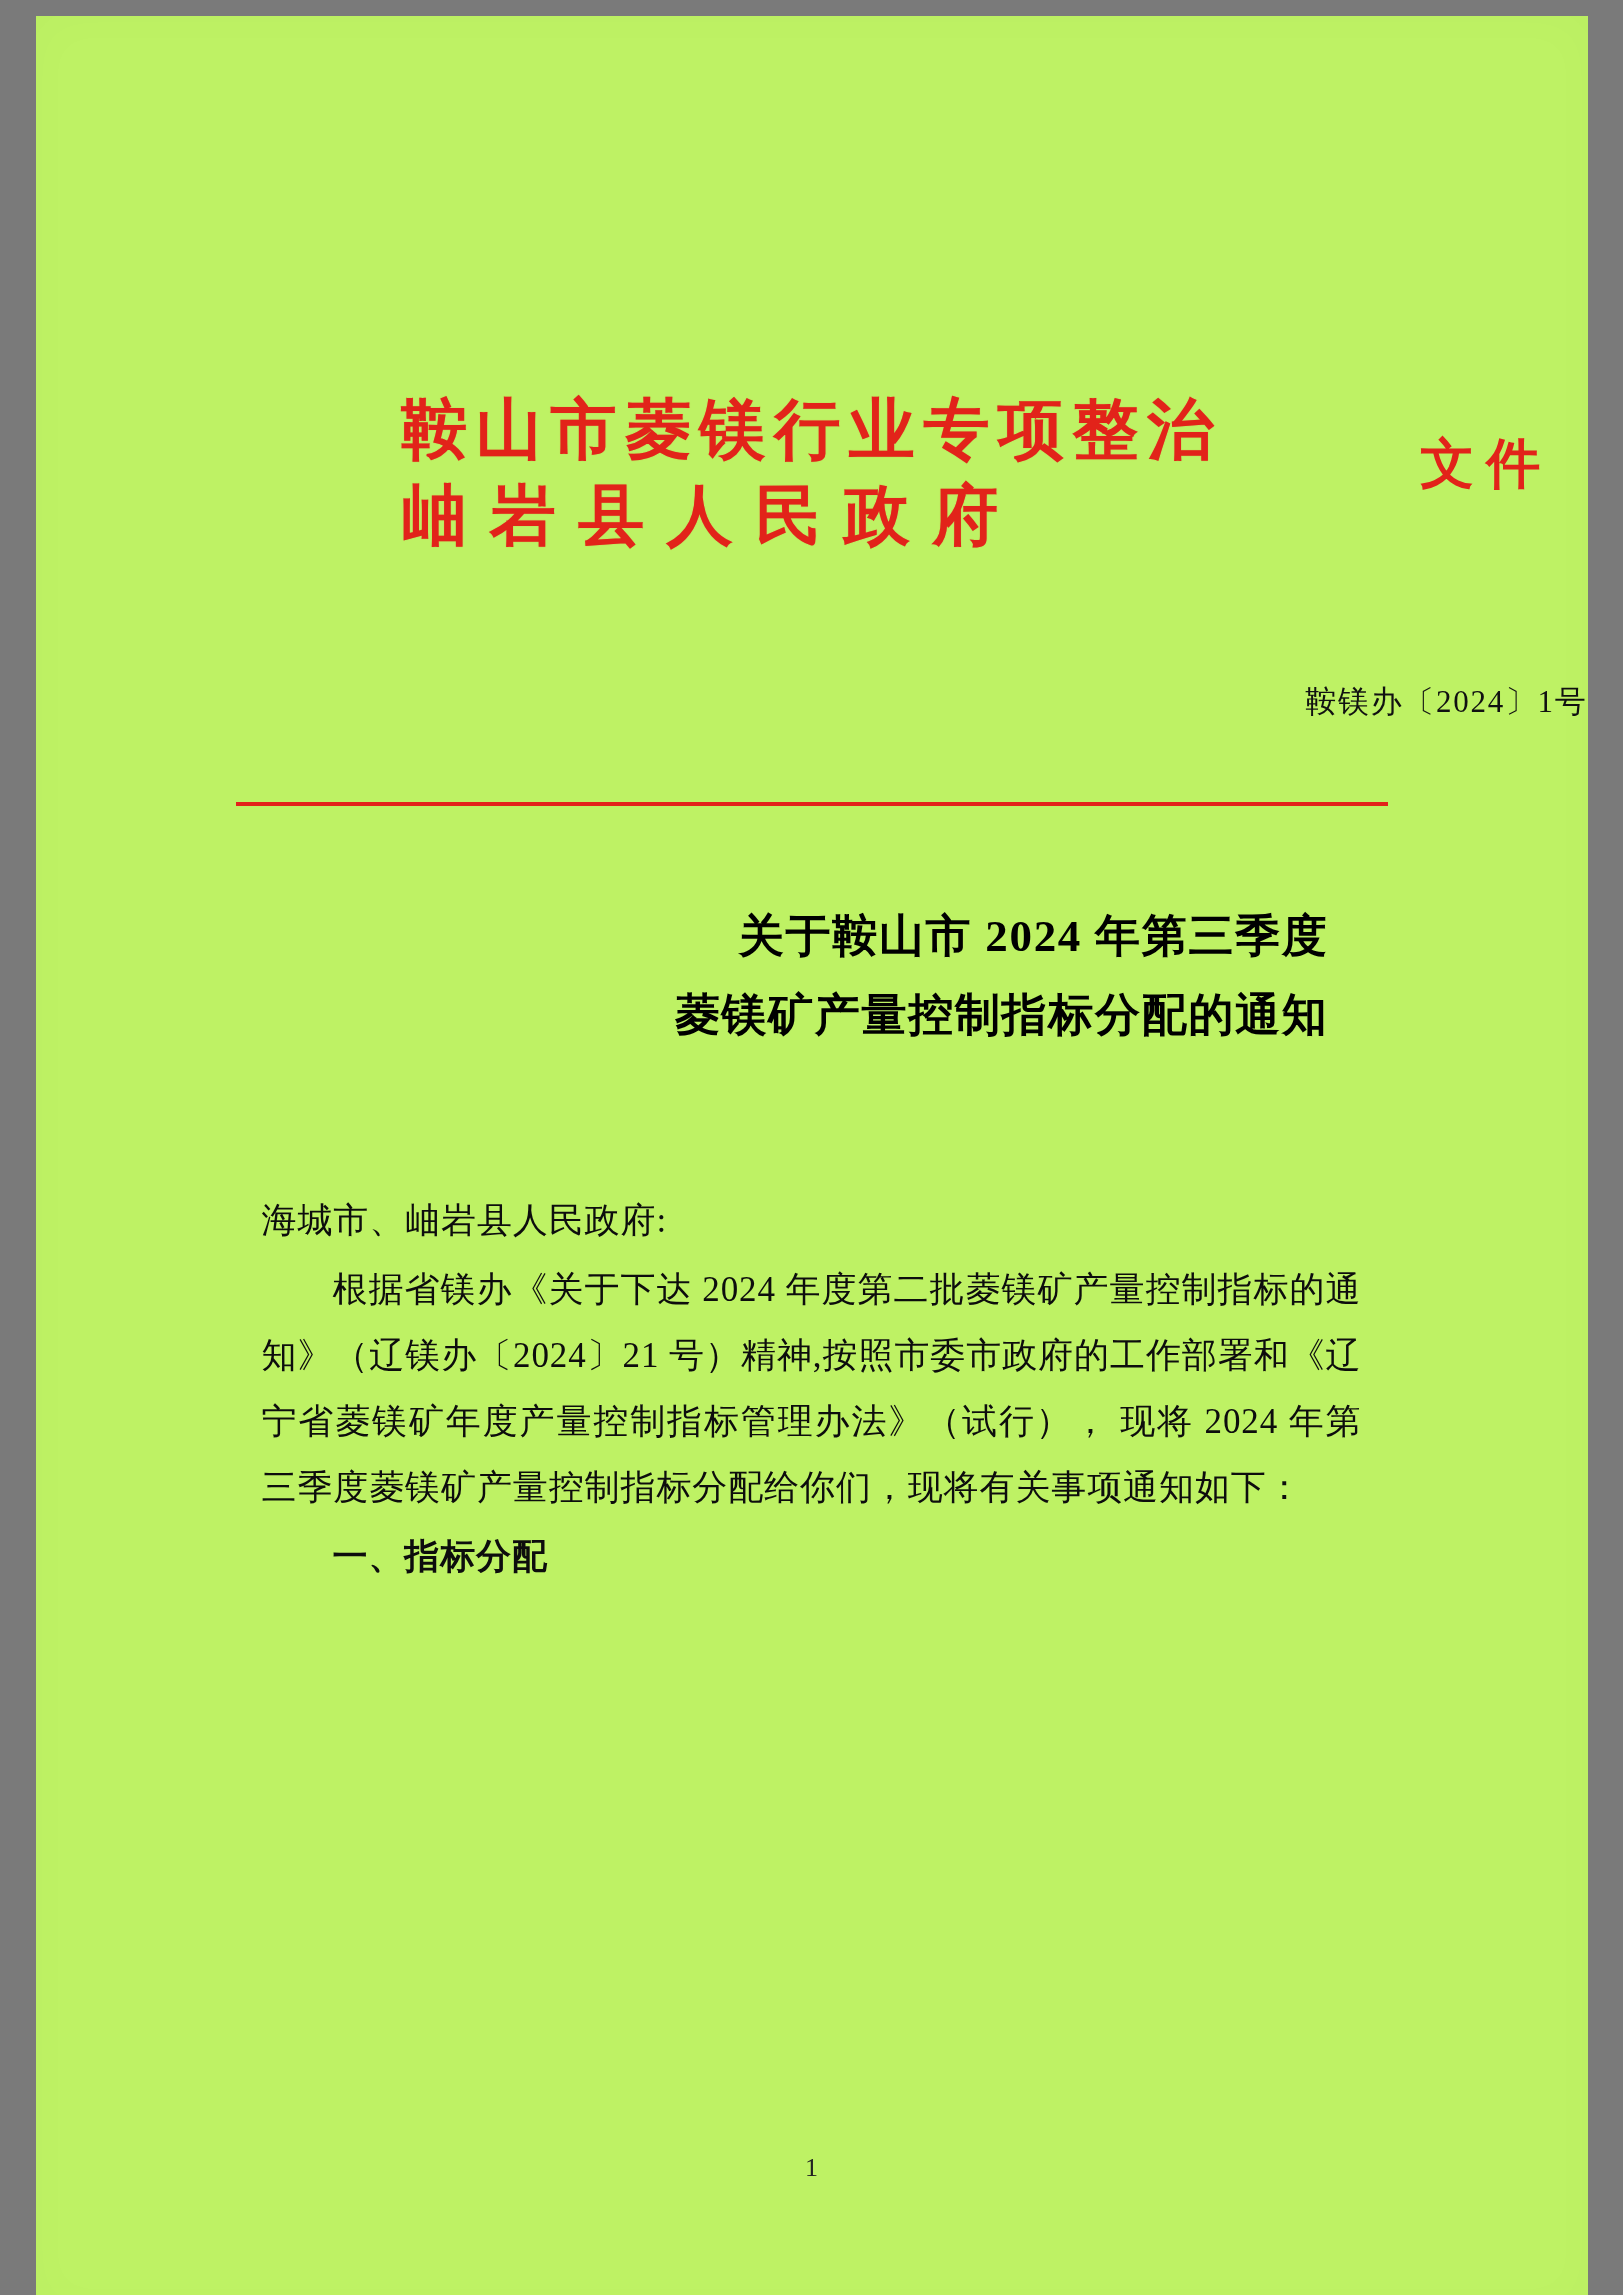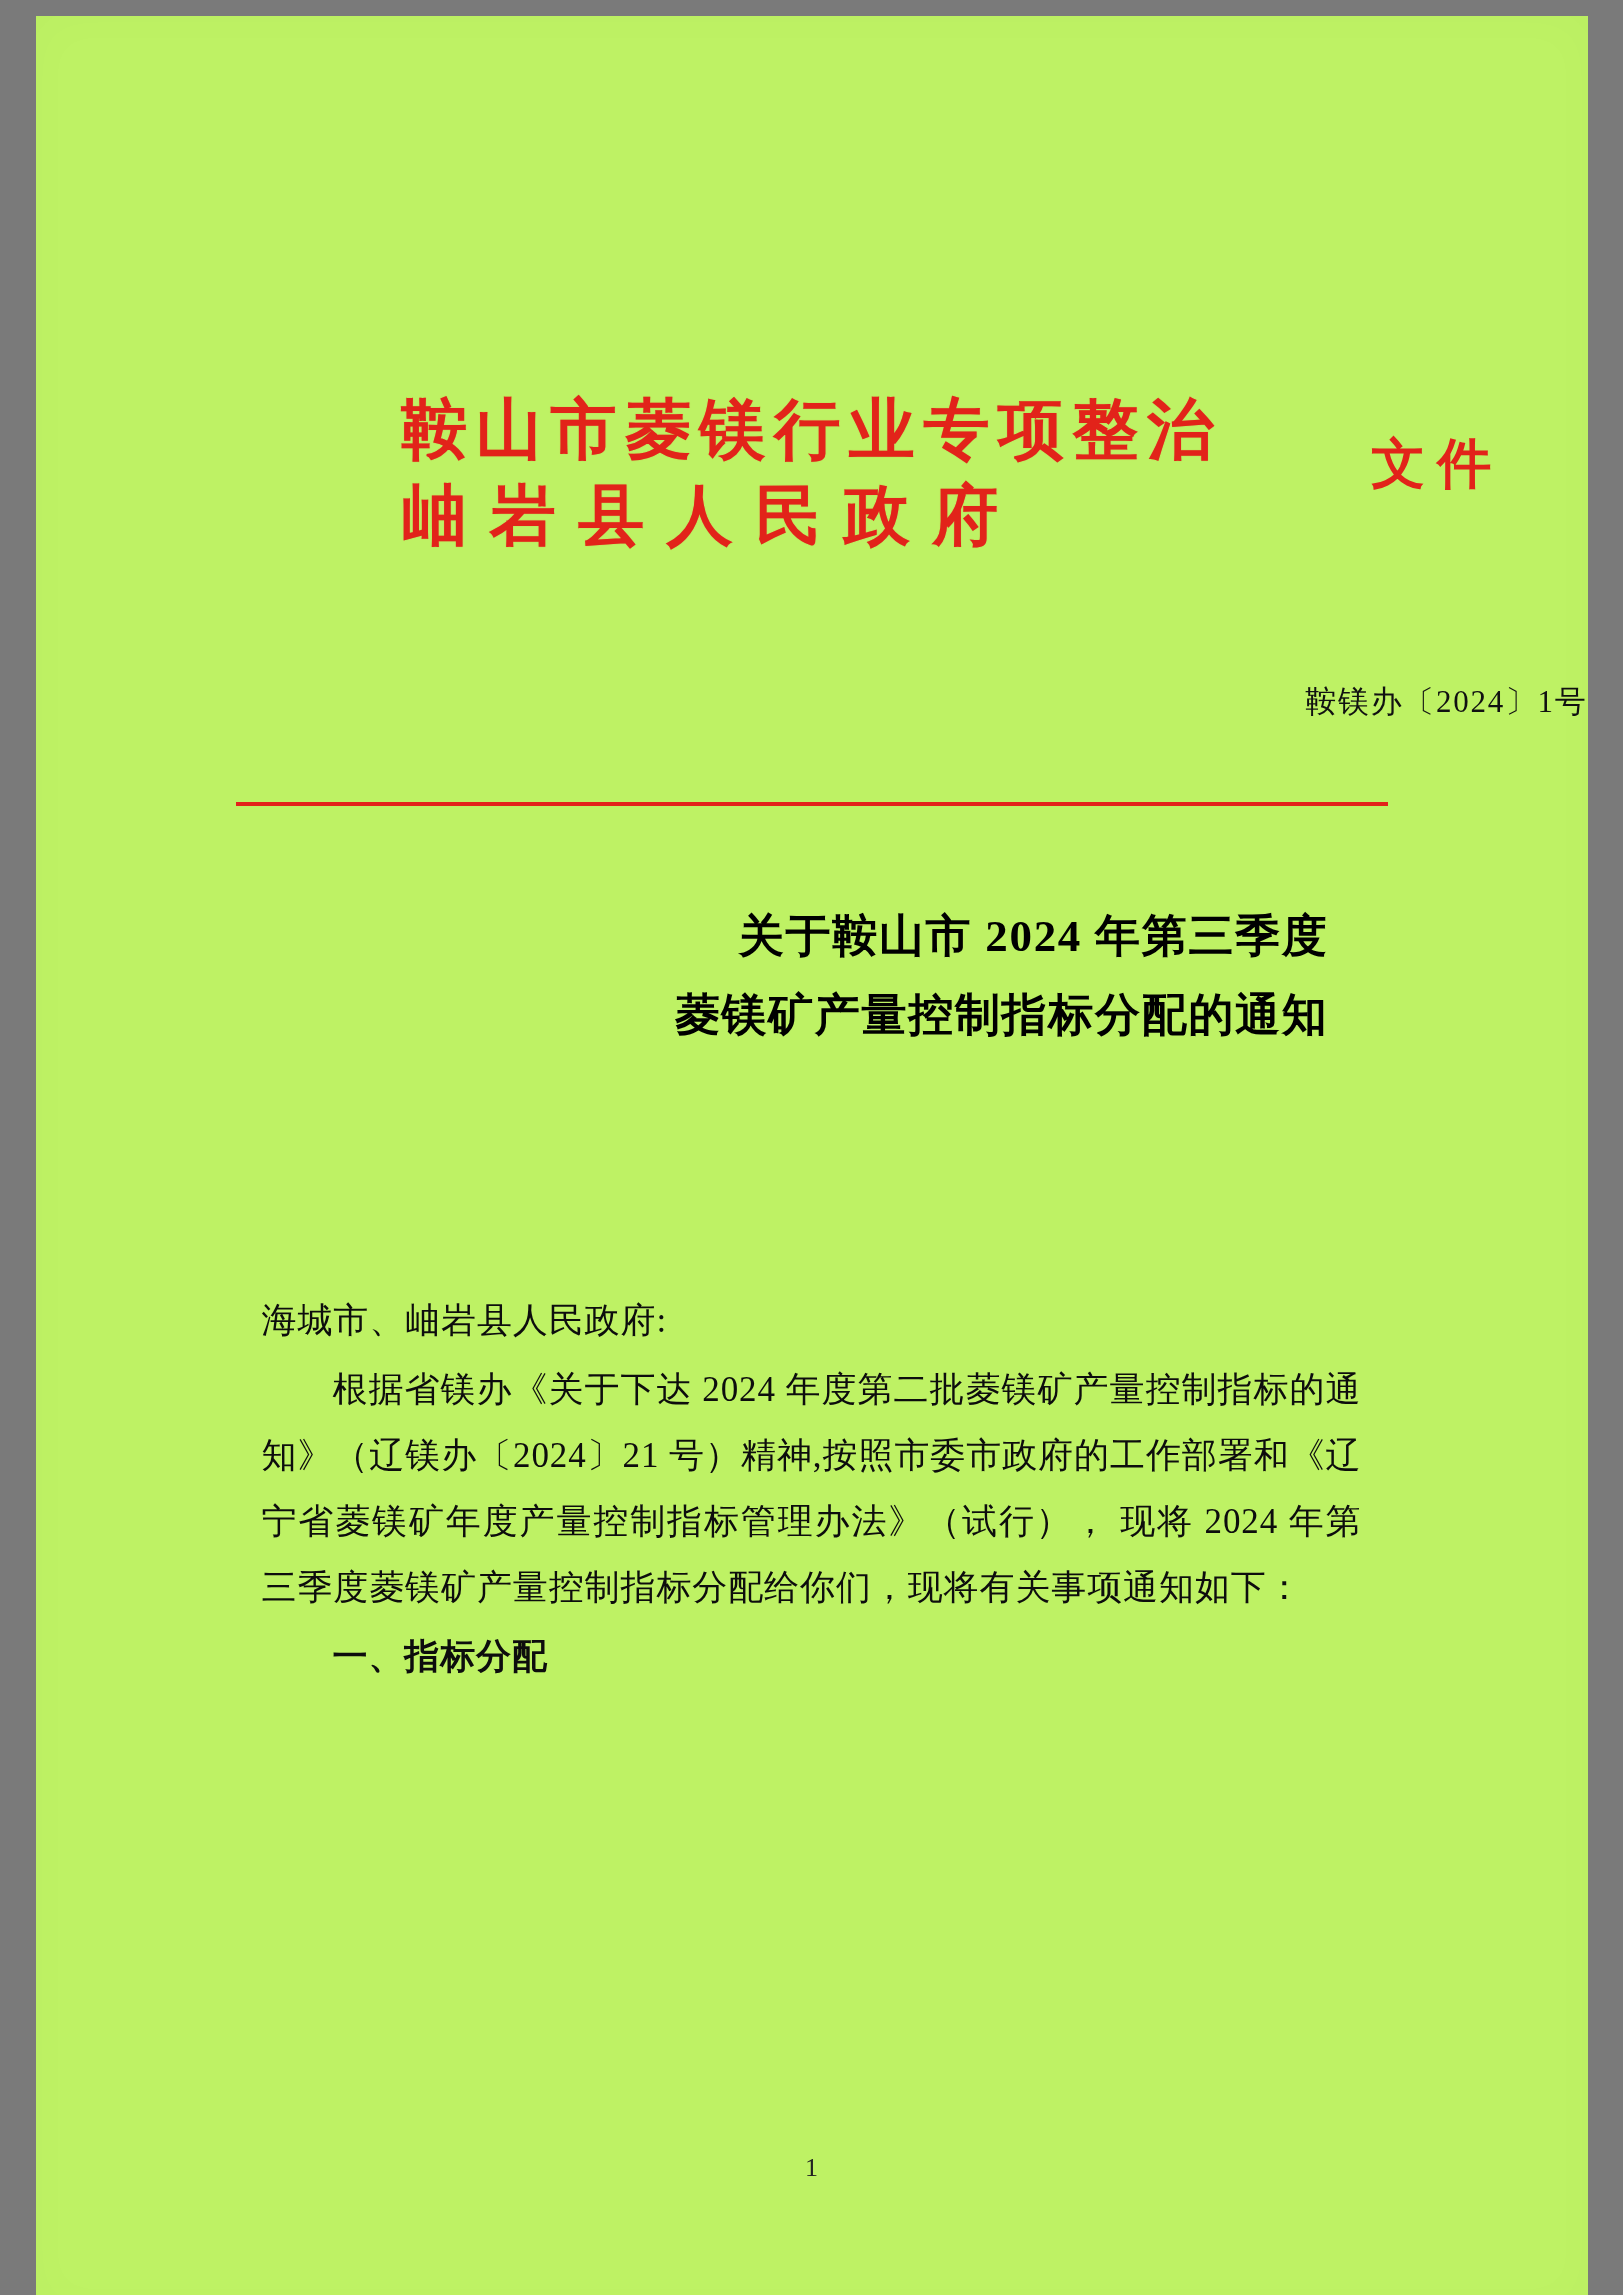--- a/index.html
+++ b/index.html
@@ -54,21 +54,21 @@
   .lh-line.l2 { letter-spacing: 22.5px; }
   .lh-wen {
     position: absolute;
     color: #e2231a;
     font-weight: bold;
     font-family: "Liberation Serif", "DejaVu Serif", serif;
     font-size: 54px;
     letter-spacing: 12px;
     line-height: 1.35;
     white-space: nowrap;
-    left: 970px;
+    left: 1019px;
     top: 41px;
   }
 
   .docnum {
     position: absolute;
     left: 0;
     right: 0;
     top: 665px;
     text-align: right;
     font-size: 31px;
@@ -98,21 +98,21 @@
     line-height: 1.75;
     letter-spacing: 1.7px;
     font-family: "Liberation Serif", "DejaVu Serif", serif;
   }
   .title .tline { display: block; text-align: right; }
 
   .body {
     position: absolute;
     left: 226px;
     right: 226px;
-    top: 1272px;
+    top: 1172px;
     font-size: 35px;
     line-height: 1.88;
     color: #0d0d0d;
     letter-spacing: 0.9px;
     font-family: "Liberation Serif", "DejaVu Serif", serif;
     text-align: justify;
   }
   .body p {
     margin: 0 0 3.5px 0;
   }

